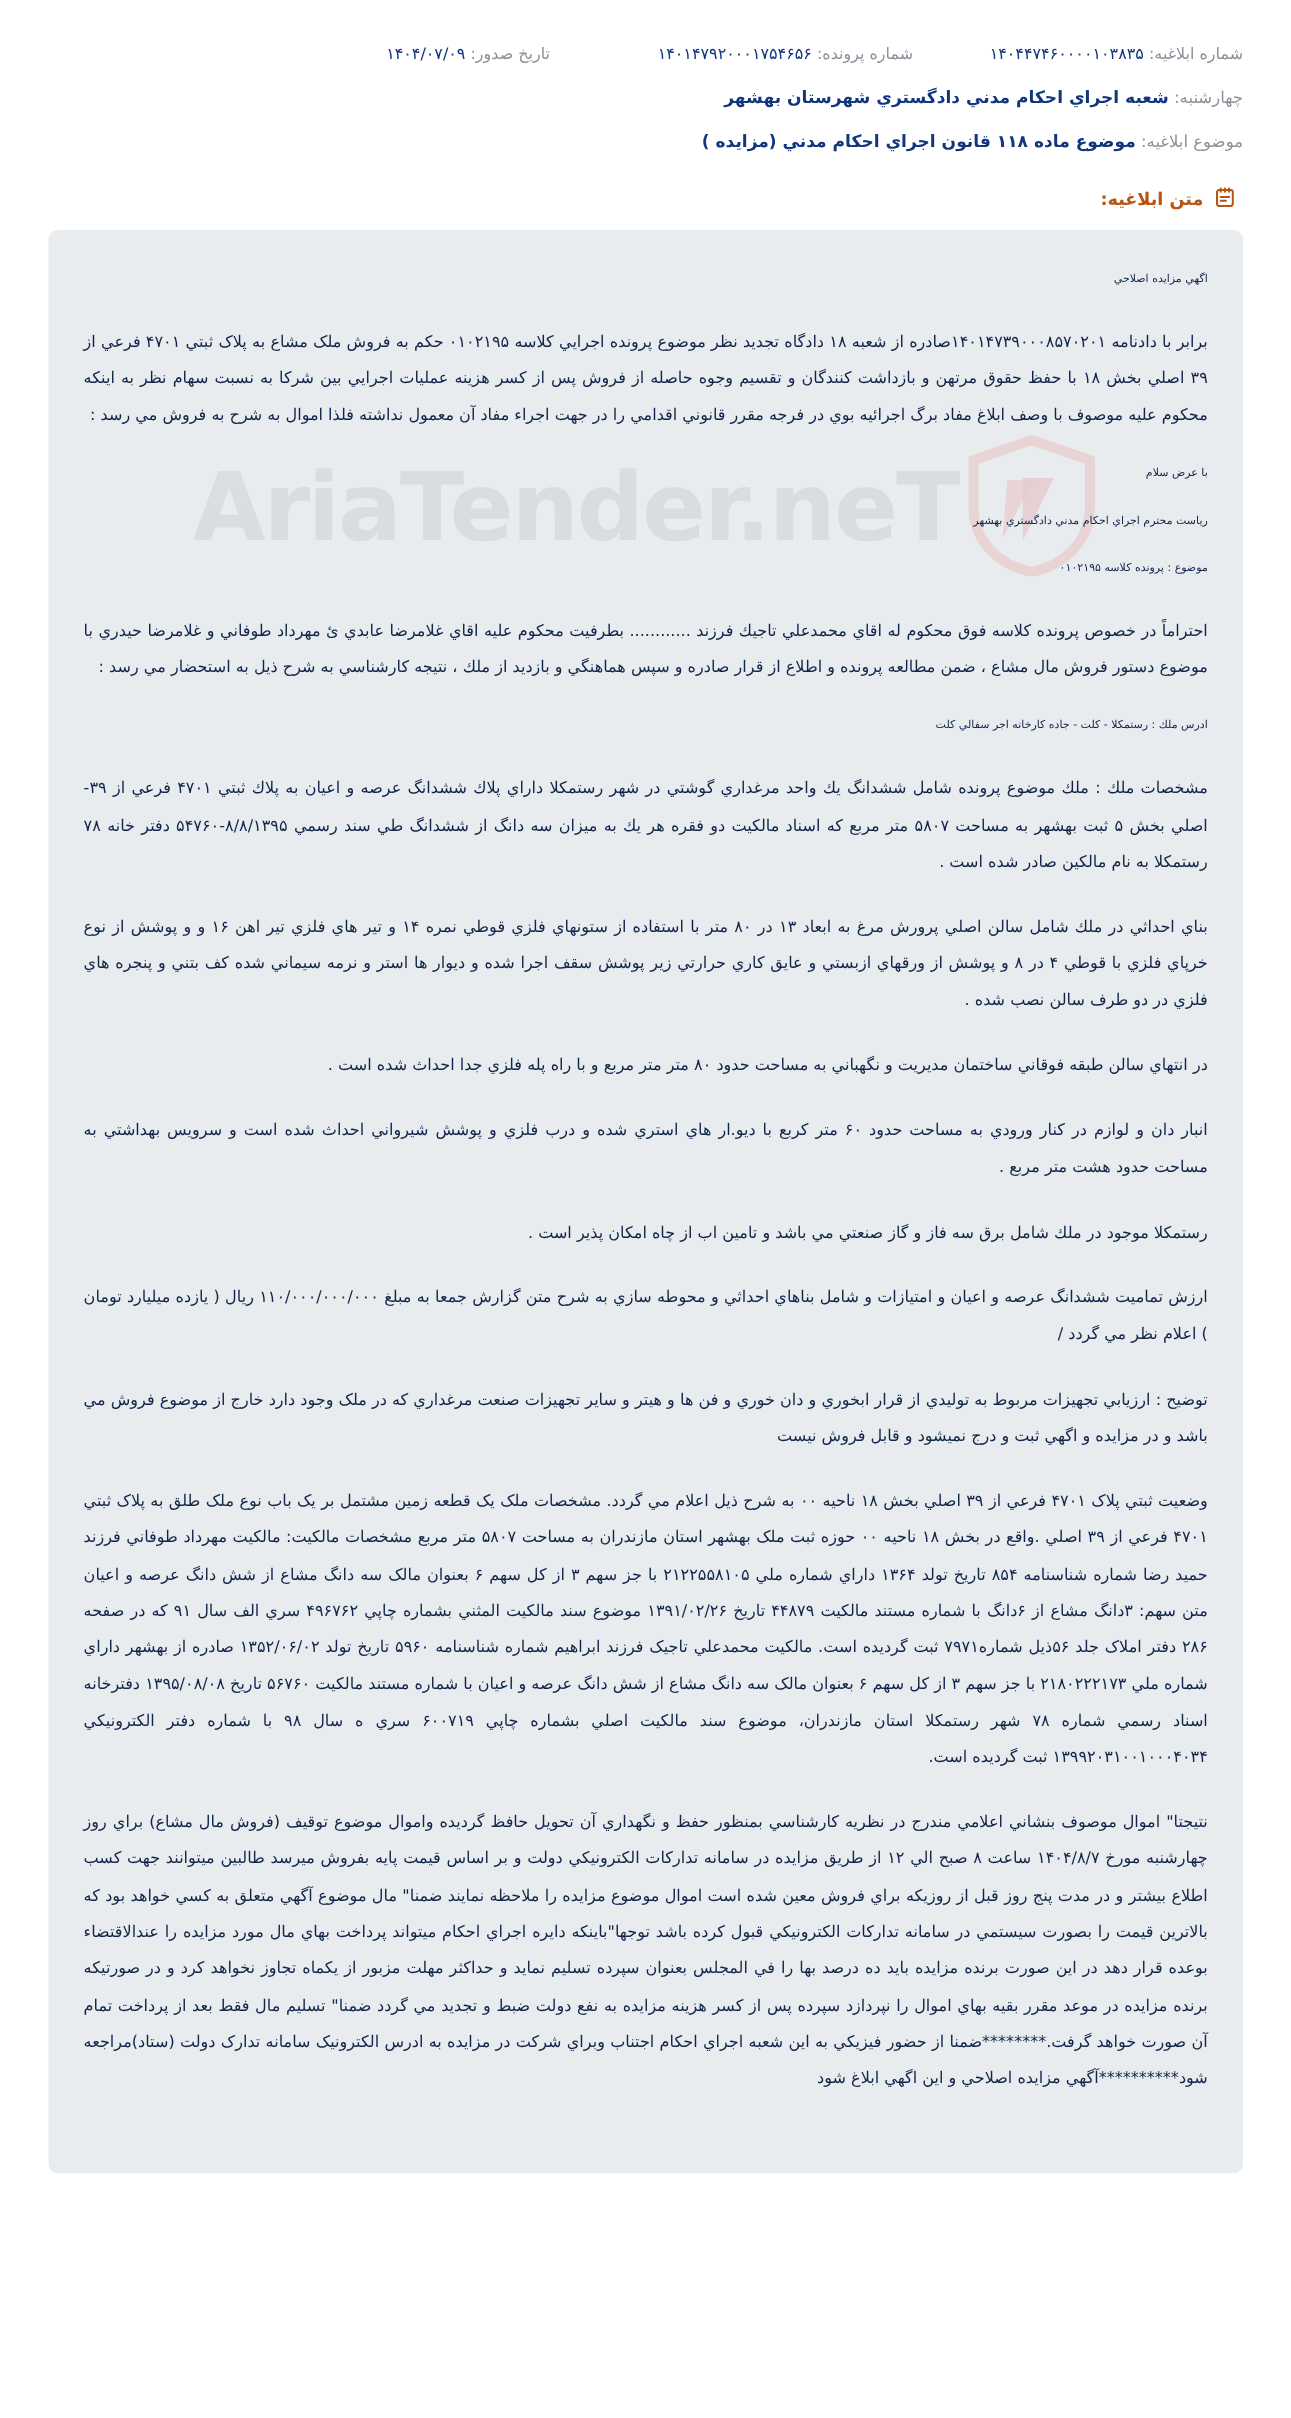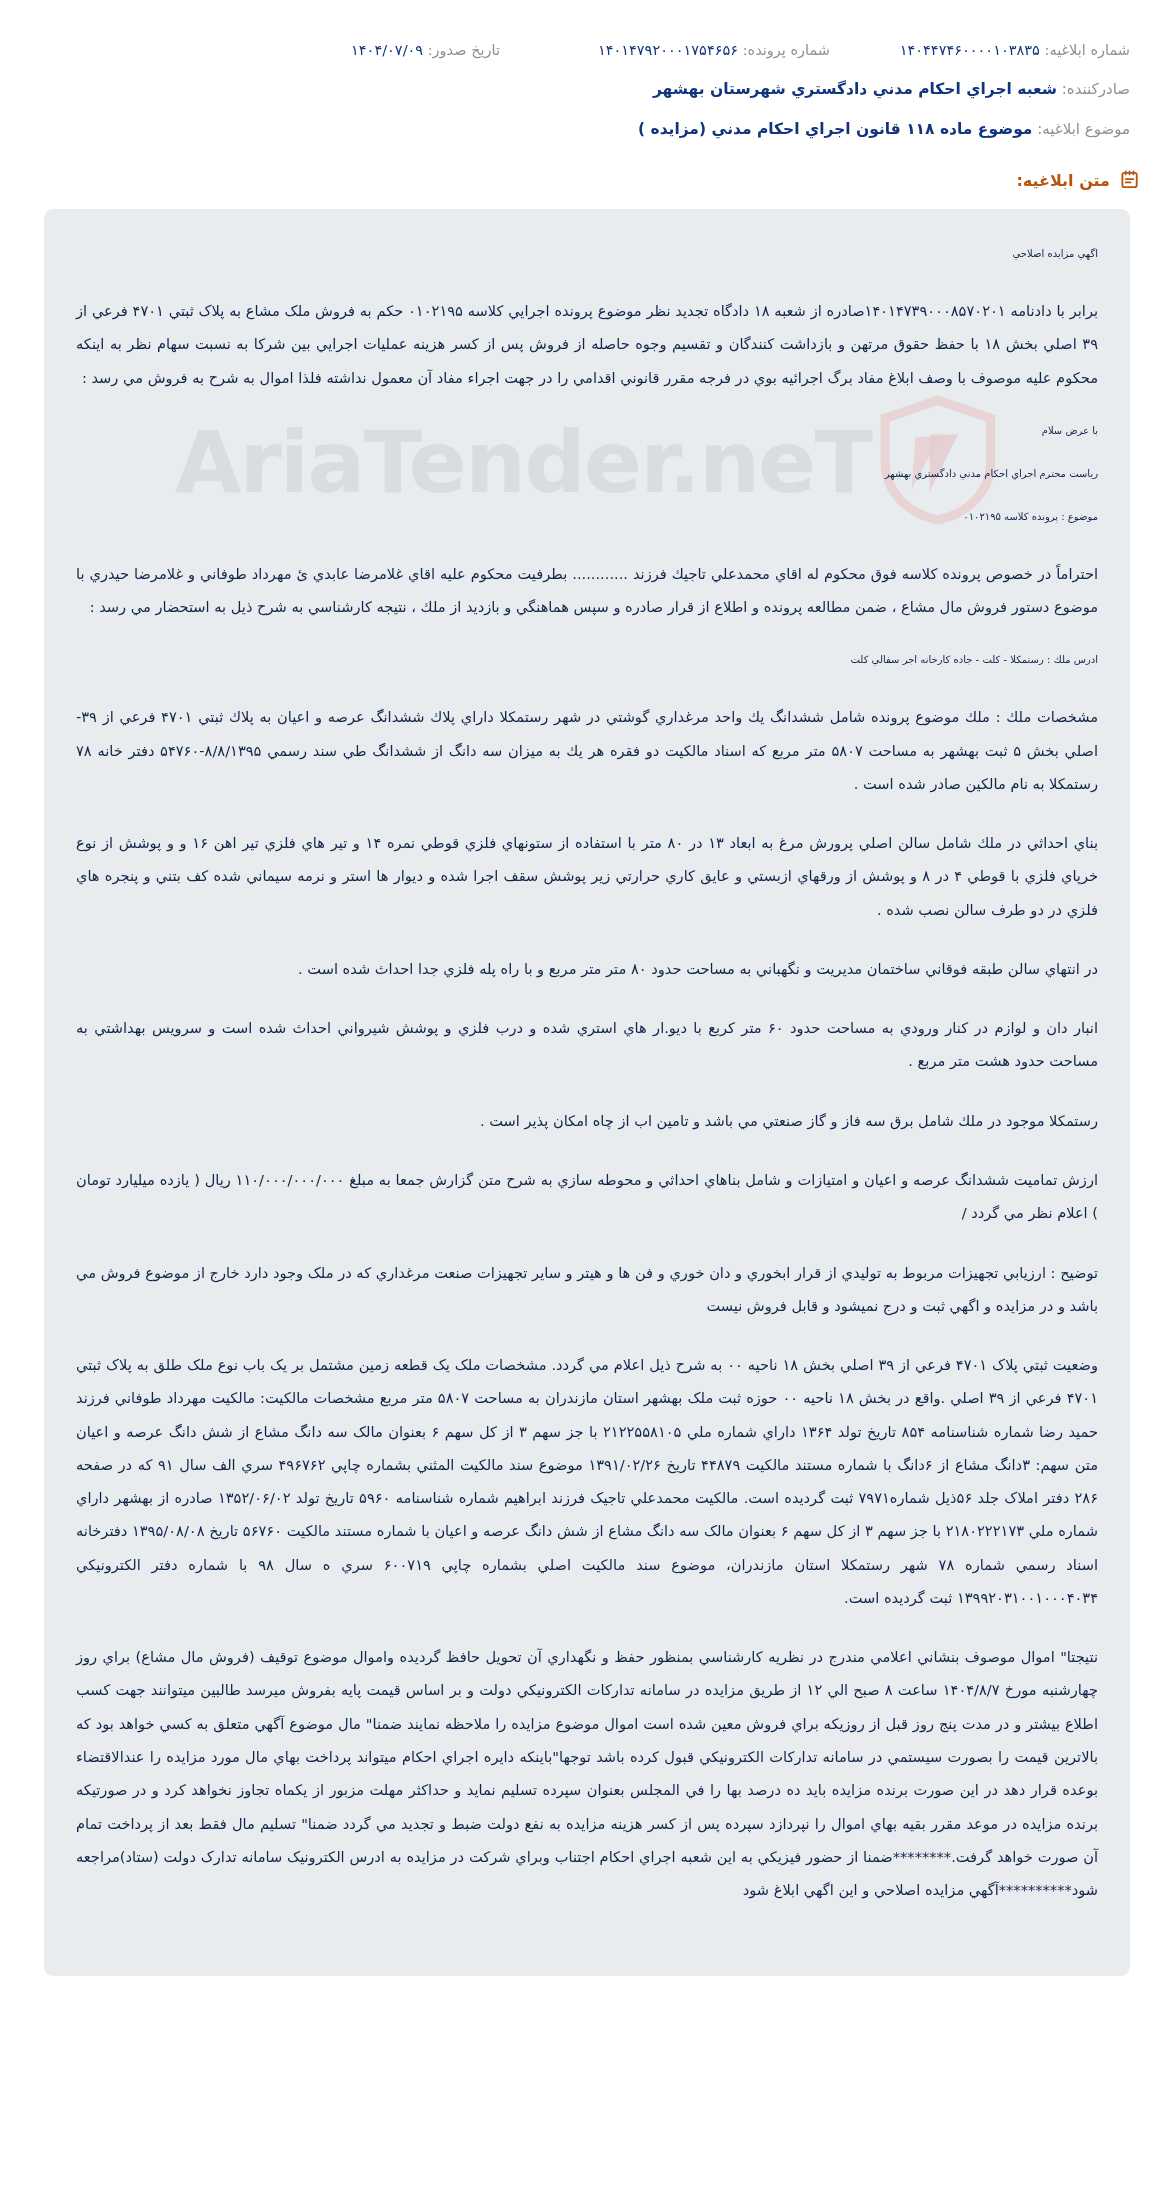--- a/index.html
+++ b/index.html
@@ -58,21 +58,21 @@
     font-size: 15.5px;
   }
 
   
   .section-title {
     display: flex;
     flex-direction: row;
     align-items: center;
     justify-content: flex-start;
     gap: 9px;
-    padding: 0 32px;
+    padding: 0 48px;
     margin-top: 30px;
     direction: rtl;
   }
   .section-title .stxt {
     color: #b8540f;
     font-weight: bold;
     font-size: 16px;
   }
   .doc-icon { width: 23px; height: 24px; display: block; }
 
@@ -148,21 +148,21 @@
       <span>شماره پرونده:</span>
       <span class="meta-val">۱۴۰۱۴۷۹۲۰۰۰۱۷۵۴۶۵۶</span>
     </div>
     <div class="meta-item">
       <span>تاریخ صدور:</span>
       <span class="meta-val">۱۴۰۴/۰۷/۰۹</span>
     </div>
   </div>
 
   <div class="head-line">
-    <span>صادرکننده:</span>
+    <span>چهارشنبه:</span>
     <span class="hv">شعبه اجراي احكام مدني دادگستري شهرستان بهشهر</span>
   </div>
 
   <div class="head-line">
     <span>موضوع ابلاغیه:</span>
     <span class="hv">موضوع ماده ۱۱۸ قانون اجراي احكام مدني (مزايده )</span>
   </div>
 
   <div class="section-title">
     <span>

